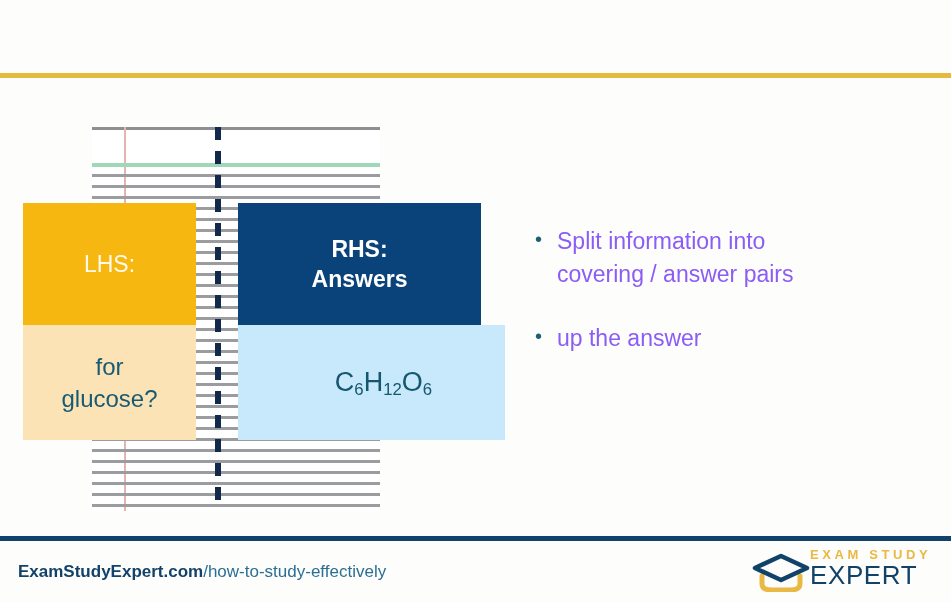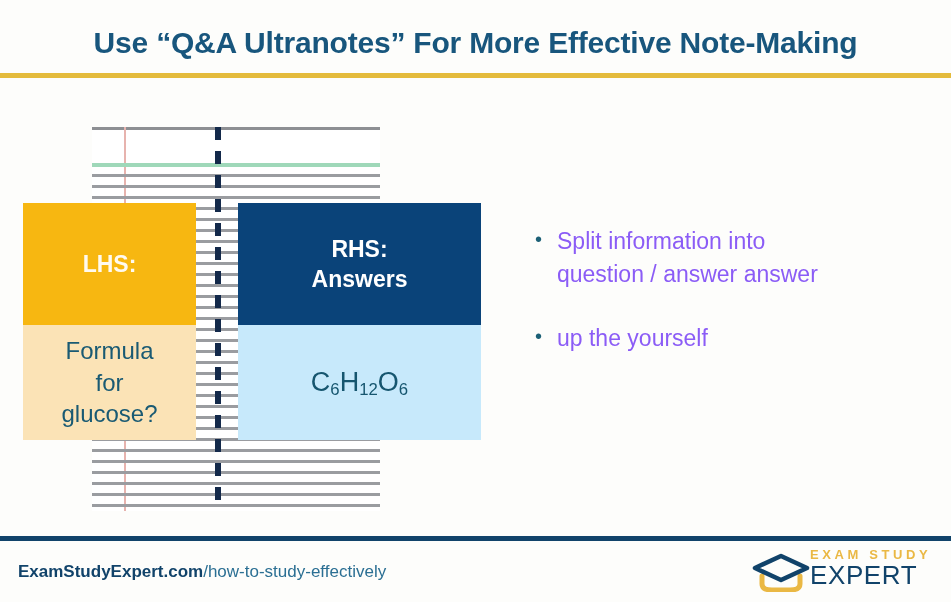--- a/index.html
+++ b/index.html
@@ -106,21 +106,21 @@
     text-align: center;
     z-index: 4;
   }
   .cell-lhs-head {
     left: 23px;
     top: 203px;
     width: 173px;
     height: 122px;
     background: #f7b711;
     color: #fffaf0;
-    font-weight: bold;
+    font-weight: normal;
     font-size: 23px;
     line-height: 1.32;
   }
   .cell-rhs-head {
     left: 238px;
     top: 203px;
     width: 243px;
     height: 122px;
     background: #0a4379;
     color: #ffffff;
@@ -140,20 +140,21 @@
   }
   .cell-rhs-body {
     left: 238px;
     top: 325px;
     width: 243px;
     height: 115px;
     background: #c7e9fb;
     color: #16566f;
     font-size: 27px;
     line-height: 1.3;
+    padding-left: 24px;
   }
   .cell-rhs-body sub {
     font-size: 0.62em;
     vertical-align: -0.22em;
   }
 
   
   .bullets {
     position: absolute;
     left: 535px;
@@ -234,21 +235,20 @@
     letter-spacing: 0.6px;
     color: #11436a;
     line-height: 1.0;
   }
 </style>
 </head>
 <body>
 
 <div class="slide">
 
-  <div class="slide-title">Use “Q&amp;A Ultranotes” For More Effective Note-Making</div>
   <div class="title-rule"></div>
 
   <div class="paper">
     <div class="paper-top-border"></div>
     <div class="paper-margin"></div>
     <div id="paper-lines">
         <div class="paper-line green" style="top: 36px;"></div>
         <div class="paper-line" style="top: 47px;"></div>
         <div class="paper-line" style="top: 58px;"></div>
         <div class="paper-line" style="top: 69px;"></div>
@@ -292,42 +292,41 @@
 
   <div class="cell cell-rhs-head">
     <div>
       <div>RHS:</div>
       <div>Answers</div>
     </div>
   </div>
 
   <div class="cell cell-lhs-body">
     <div>
-      <div>Formula</div>
       <div>for</div>
       <div>glucose?</div>
     </div>
   </div>
 
   <div class="cell cell-rhs-body">
     <div id="chemical-formula"><span>C</span><sub>6</sub><span>H</span><sub>12</sub><span>O</span><sub>6</sub></div>
   </div>
 
   <div class="bullets" id="bullet-list">
       <div class="bullet-row">
         <div class="bullet-dot">•</div>
         <div class="bullet-text">
           <div>Split information into</div>
-          <div>question / answer answer</div>
+          <div>covering / answer pairs</div>
         </div>
       </div>
       <div class="bullet-row">
         <div class="bullet-dot">•</div>
         <div class="bullet-text">
-          <div>up the yourself</div>
+          <div>up the answer</div>
         </div>
       </div>
     </div>
 
   <div class="footer-rule"></div>
   <div class="footer-url">
     <span class="strong">ExamStudyExpert.com</span><span>/how-to-study-effectively</span>
   </div>
 
   <div class="logo">

